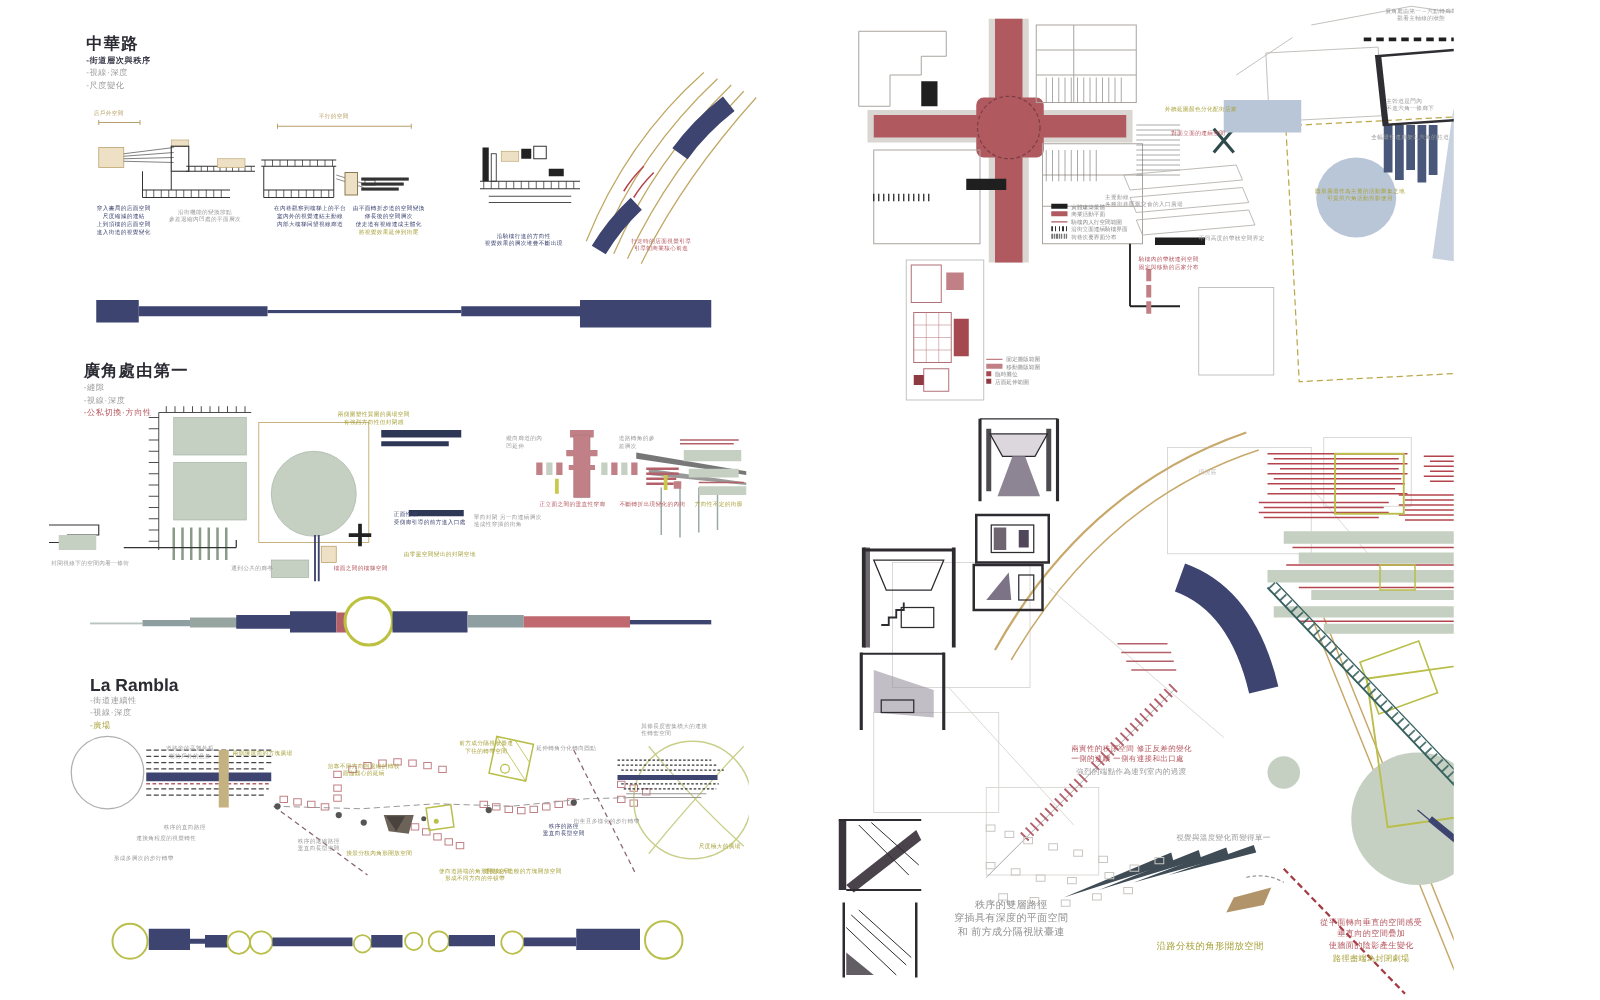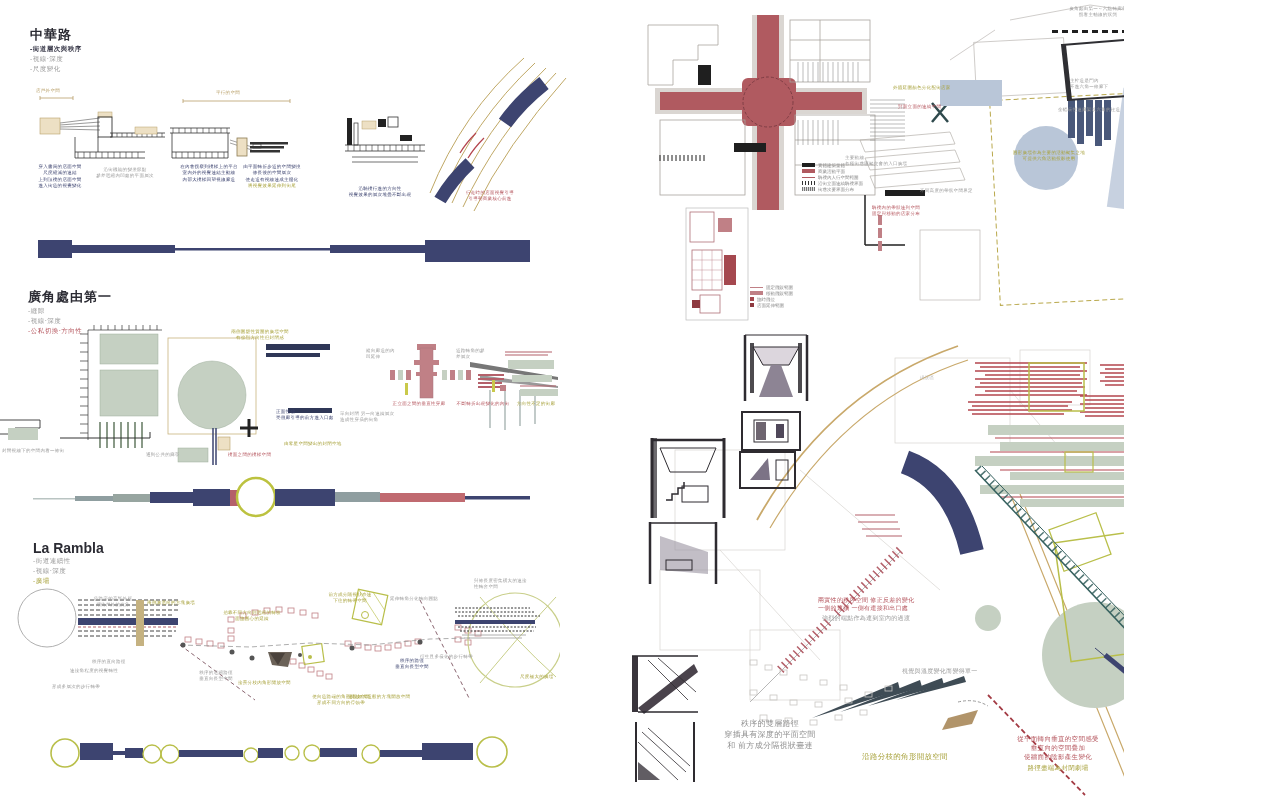--- a/index.html
+++ b/index.html
@@ -1,17 +1,17 @@
 <!DOCTYPE html>
 <html><head>
 <meta charset="utf-8">
 <style>
   html,body{margin:0;padding:0;background:#fff;}
   .board{position:relative;width:1124px;height:800px;background:#ffffff;overflow:hidden;
-         font-family:"Liberation Sans","DejaVu Sans",sans-serif;}
+         font-family:"Liberation Sans","DejaVu Sans",sans-serif;margin-left:39px;}
   .abs{position:absolute;}
   .sec-title{font-weight:bold;color:#2b2b33;font-size:13px;letter-spacing:1px;}
   .sec-title.latin{font-size:14px;letter-spacing:0;}
   .sub{font-size:6.5px;letter-spacing:.5px;line-height:1.5;}
   .sub-strong{color:#3a3a4a;font-weight:bold;}
   .sub-gray{color:#9a9a9a;}
   .sub-rose{color:#b5565e;}
   .sub-olive{color:#a8a23c;}
   .note{position:absolute;white-space:pre-line;line-height:1.4;letter-spacing:.3px;}
   .c-navy{color:#3d4470;} .c-gray{color:#9a9a9a;} .c-gray2{color:#8f8f8f;}
@@ -678,21 +678,21 @@
 但有主要前進的方向性</div>
       <div class="note c-teal" style="left: 1118px; top: 516px; width: 136px; font-size: 6px; text-align: center;">方向疊加的開放空間
 與周圍橫著線性的廊架</div>
       <div class="note c-red" style="left: 818px; top: 596px; width: 180px; font-size: 6px; text-align: left;">兩實性的秩序空間 修正反差的變化
 一側的連續 一側有連接和出口處</div>
       <div class="note c-gray" style="left: 822px; top: 614px; width: 170px; font-size: 6px; text-align: left;">強烈的端點作為連到室內的過渡</div>
       <div class="note c-gray" style="left: 902px; top: 667px; width: 120px; font-size: 6px; text-align: left;">視覺與溫度變化而變得單一</div>
       <div class="note c-gray2" style="left: 700px; top: 718px; width: 140px; font-size: 8px; text-align: center;">秩序的雙層路徑
 穿插具有深度的平面空間
 和 前方成分隔視狀臺連</div>
-      <div class="note c-olive" style="left: 838px; top: 752px; width: 134px; font-size: 7.5px; text-align: center;">沿路分枝的角形開放空間</div>
+      <div class="note c-olive" style="left: 838px; top: 752px; width: 134px; font-size: 7.5px; text-align: right;">沿路分枝的角形開放空間</div>
       <div class="note c-red" style="left: 988px; top: 734px; width: 140px; font-size: 6.5px; text-align: center;">從平面轉向垂直的空間感受
 垂直向的空間疊加
 使牆面的陰影產生變化</div>
       <div class="note c-olive" style="left: 1006px; top: 763px; width: 104px; font-size: 6.5px; text-align: center;">路徑盡端為封閉劇場</div>
       <div class="note c-lightgray" style="left: 1236px; top: 500px; width: 40px; font-size: 10px; text-align: center;">玻璃</div>
       <div class="note c-lightgray" style="left: 920px; top: 375px; width: 40px; font-size: 4.5px; text-align: left;">現況區</div>
     </div>
 
 </div>
 

